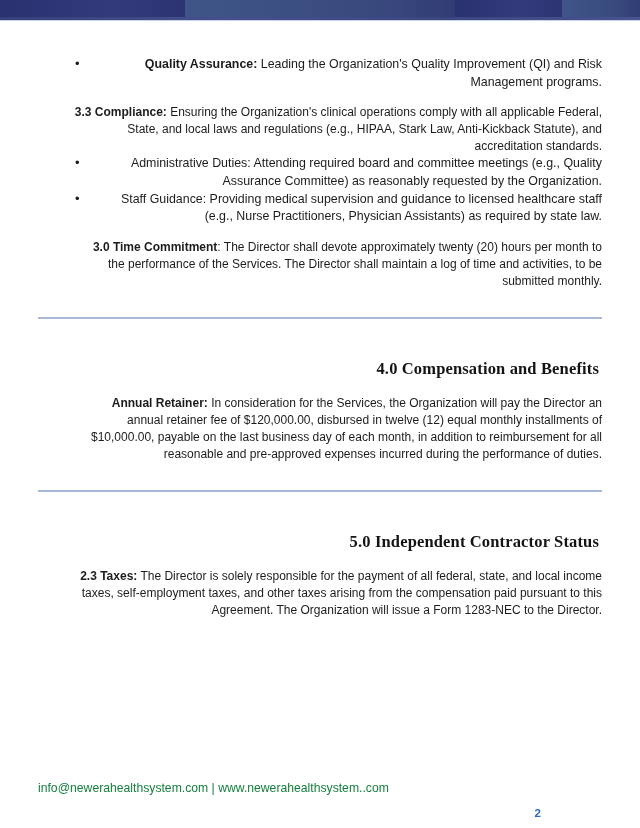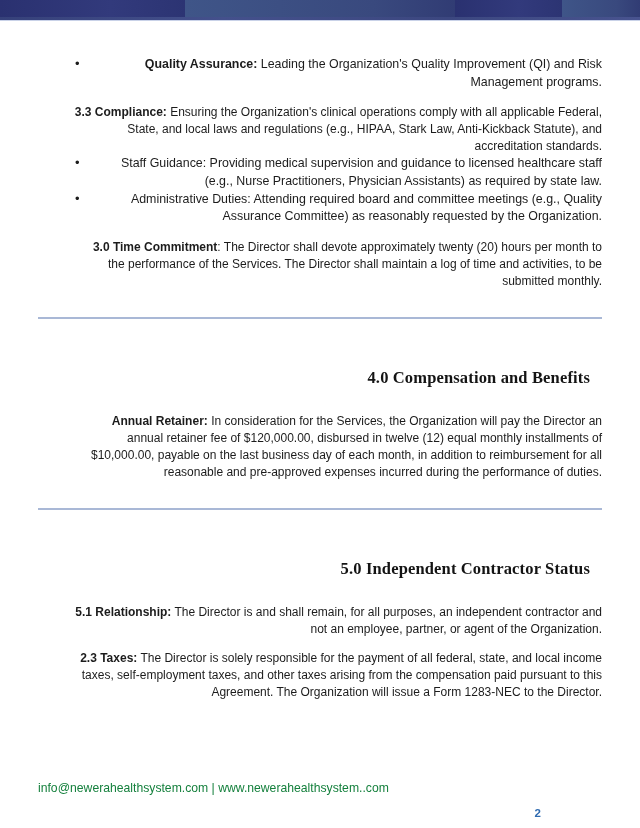--- a/index.html
+++ b/index.html
@@ -106,21 +106,21 @@
     border: 0;
   }
 
   
   .section-title {
     font-family: "Liberation Serif", "DejaVu Serif", serif;
     font-weight: bold;
     font-size: 16.5px;
     color: #141414;
     letter-spacing: 0.15px;
-    margin: 12px;
+    margin: 3px;
   }
 
   
   .footer {
     position: absolute;
     left: 38px;
     bottom: 33px;
     font-size: 12.2px;
     color: #15803d;
   }
@@ -156,22 +156,22 @@
       <li>
         <b>Quality Assurance:</b><span> Leading the Organization's Quality Improvement (QI) and Risk Management programs.</span>
       </li>
     </ul>
 
     <div class="spacer-sm"></div>
 
     <p class="body-block"><b>3.3 Compliance:</b><span> Ensuring the Organization's clinical operations comply with all applicable Federal, State, and local laws and regulations (e.g., HIPAA, Stark Law, Anti-Kickback Statute), and accreditation standards.</span></p>
 
     <ul class="bullets">
+      <li><span>Administrative Duties: Attending required board and committee meetings (e.g., Quality Assurance Committee) as reasonably requested by the Organization.</span></li>
       <li><span>Staff Guidance: Providing medical supervision and guidance to licensed healthcare staff (e.g., Nurse Practitioners, Physician Assistants) as required by state law.</span></li>
-      <li><span>Administrative Duties: Attending required board and committee meetings (e.g., Quality Assurance Committee) as reasonably requested by the Organization.</span></li>
     </ul>
 
     <div class="spacer-sm"></div>
 
     <p class="body-block"><b>3.0 Time Commitment</b><span>: The Director shall devote approximately twenty (20) hours per month to the performance of the Services. The Director shall maintain a log of time and activities, to be submitted monthly.</span></p>
 
     <div class="spacer-md"></div>
 
     <hr class="divider">
 
@@ -186,21 +186,20 @@
     <div class="spacer-md"></div>
 
     <hr class="divider">
 
     <div class="spacer-lg"></div>
 
     <h2 class="section-title">5.0 Independent Contractor Status</h2>
 
     <div class="spacer-sm"></div>
 
-    <p class="body-block para"><b>5.1 Relationship:</b><span> The Director is and shall remain, for all purposes, an independent contractor and not an employee, partner, or agent of the Organization.</span></p>
 
     <p class="body-block"><b>2.3 Taxes:</b><span> The Director is solely responsible for the payment of all federal, state, and local income taxes, self-employment taxes, and other taxes arising from the compensation paid pursuant to this Agreement. The Organization will issue a Form 1283-NEC to the Director.</span></p>
 
   </div>
 
   <div class="footer">info@newerahealthsystem.com | www.newerahealthsystem..com</div>
   <div class="page-number">2</div>
 </div>
 
 </body></html>

